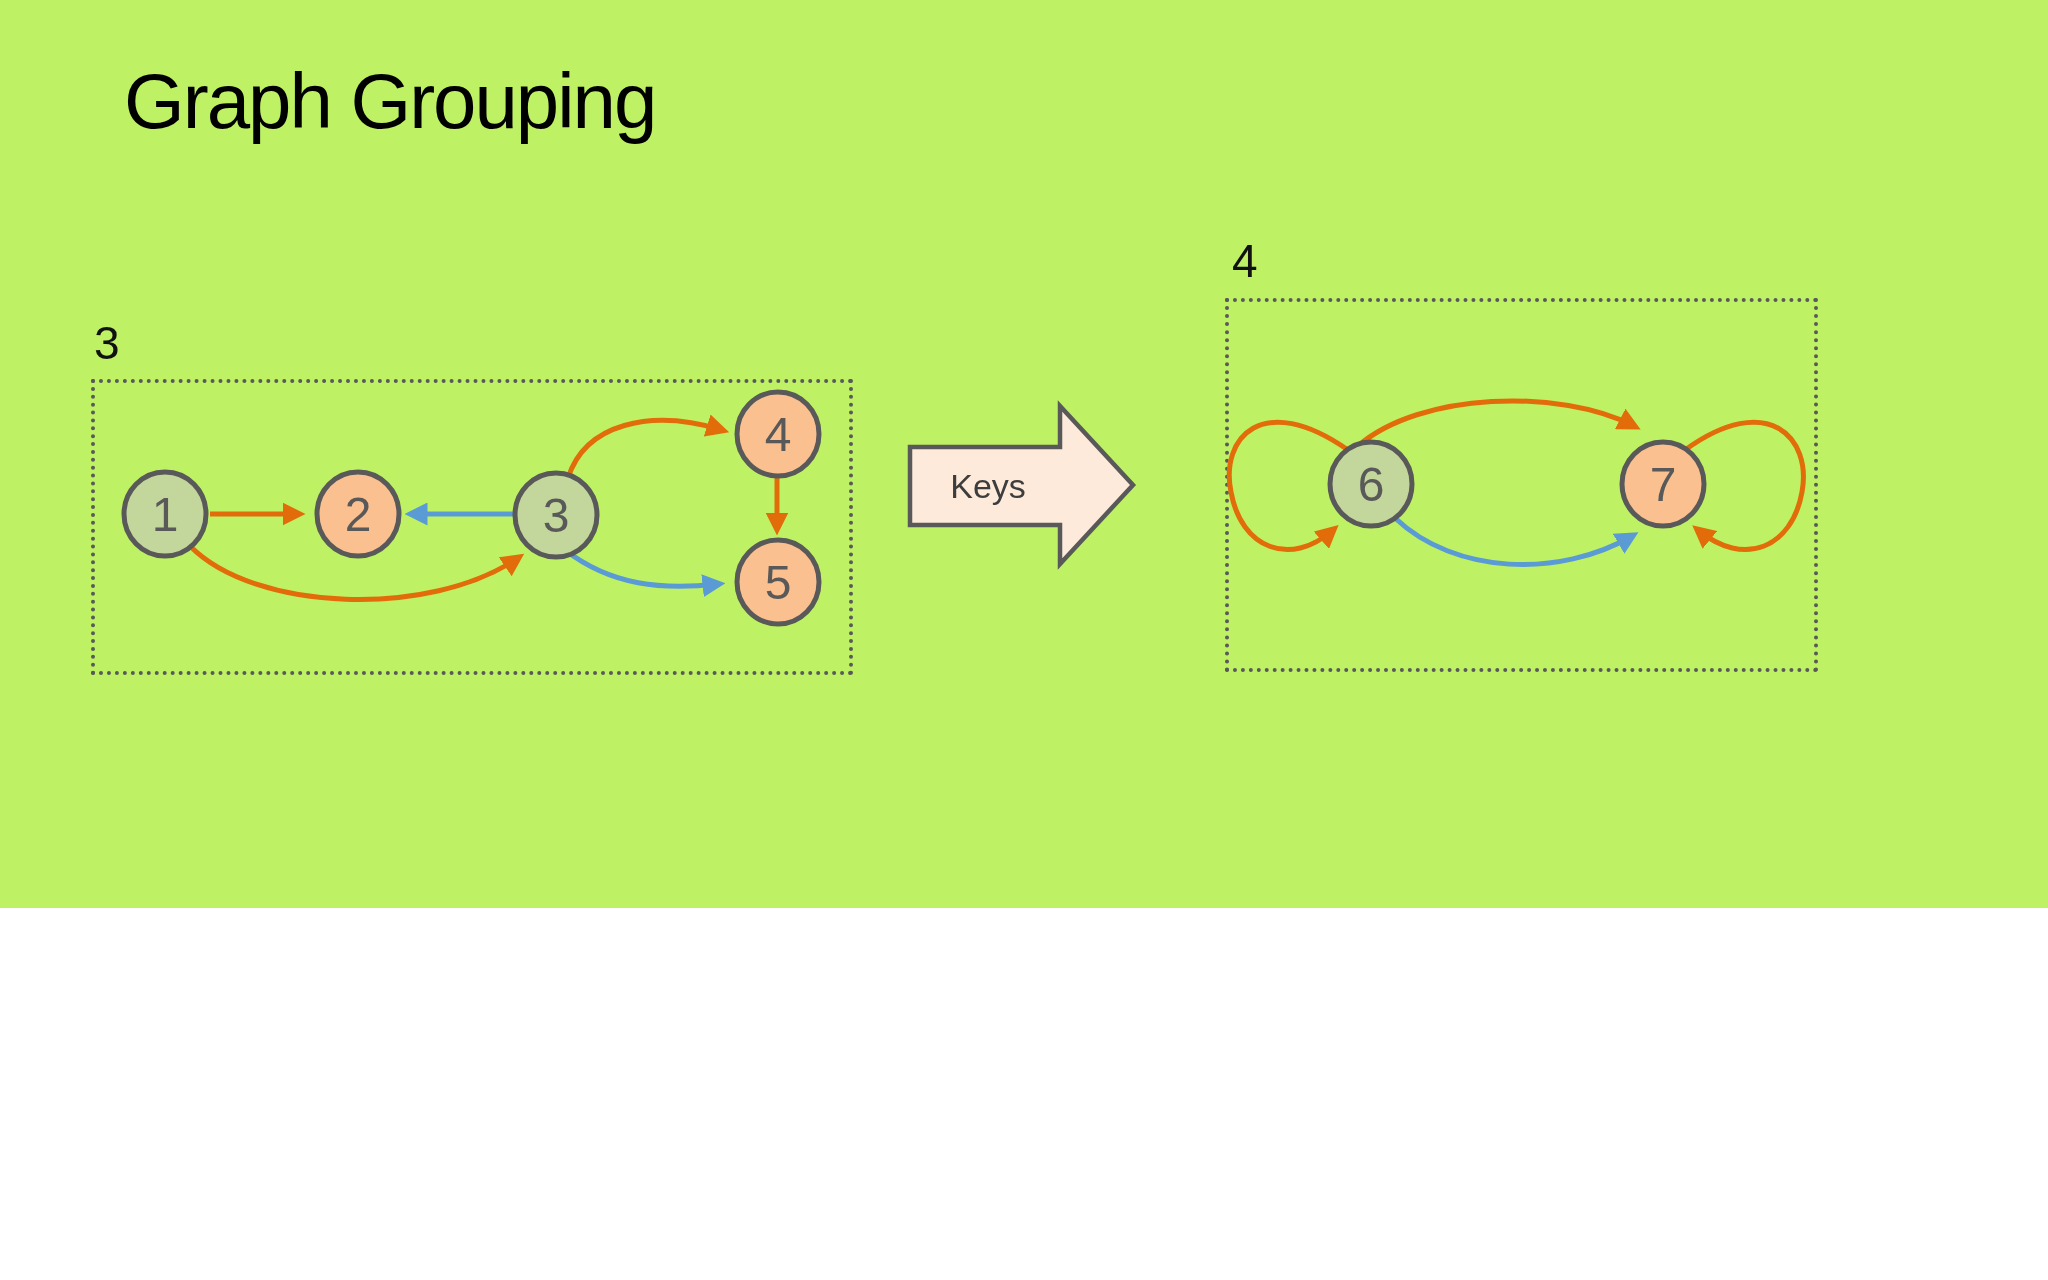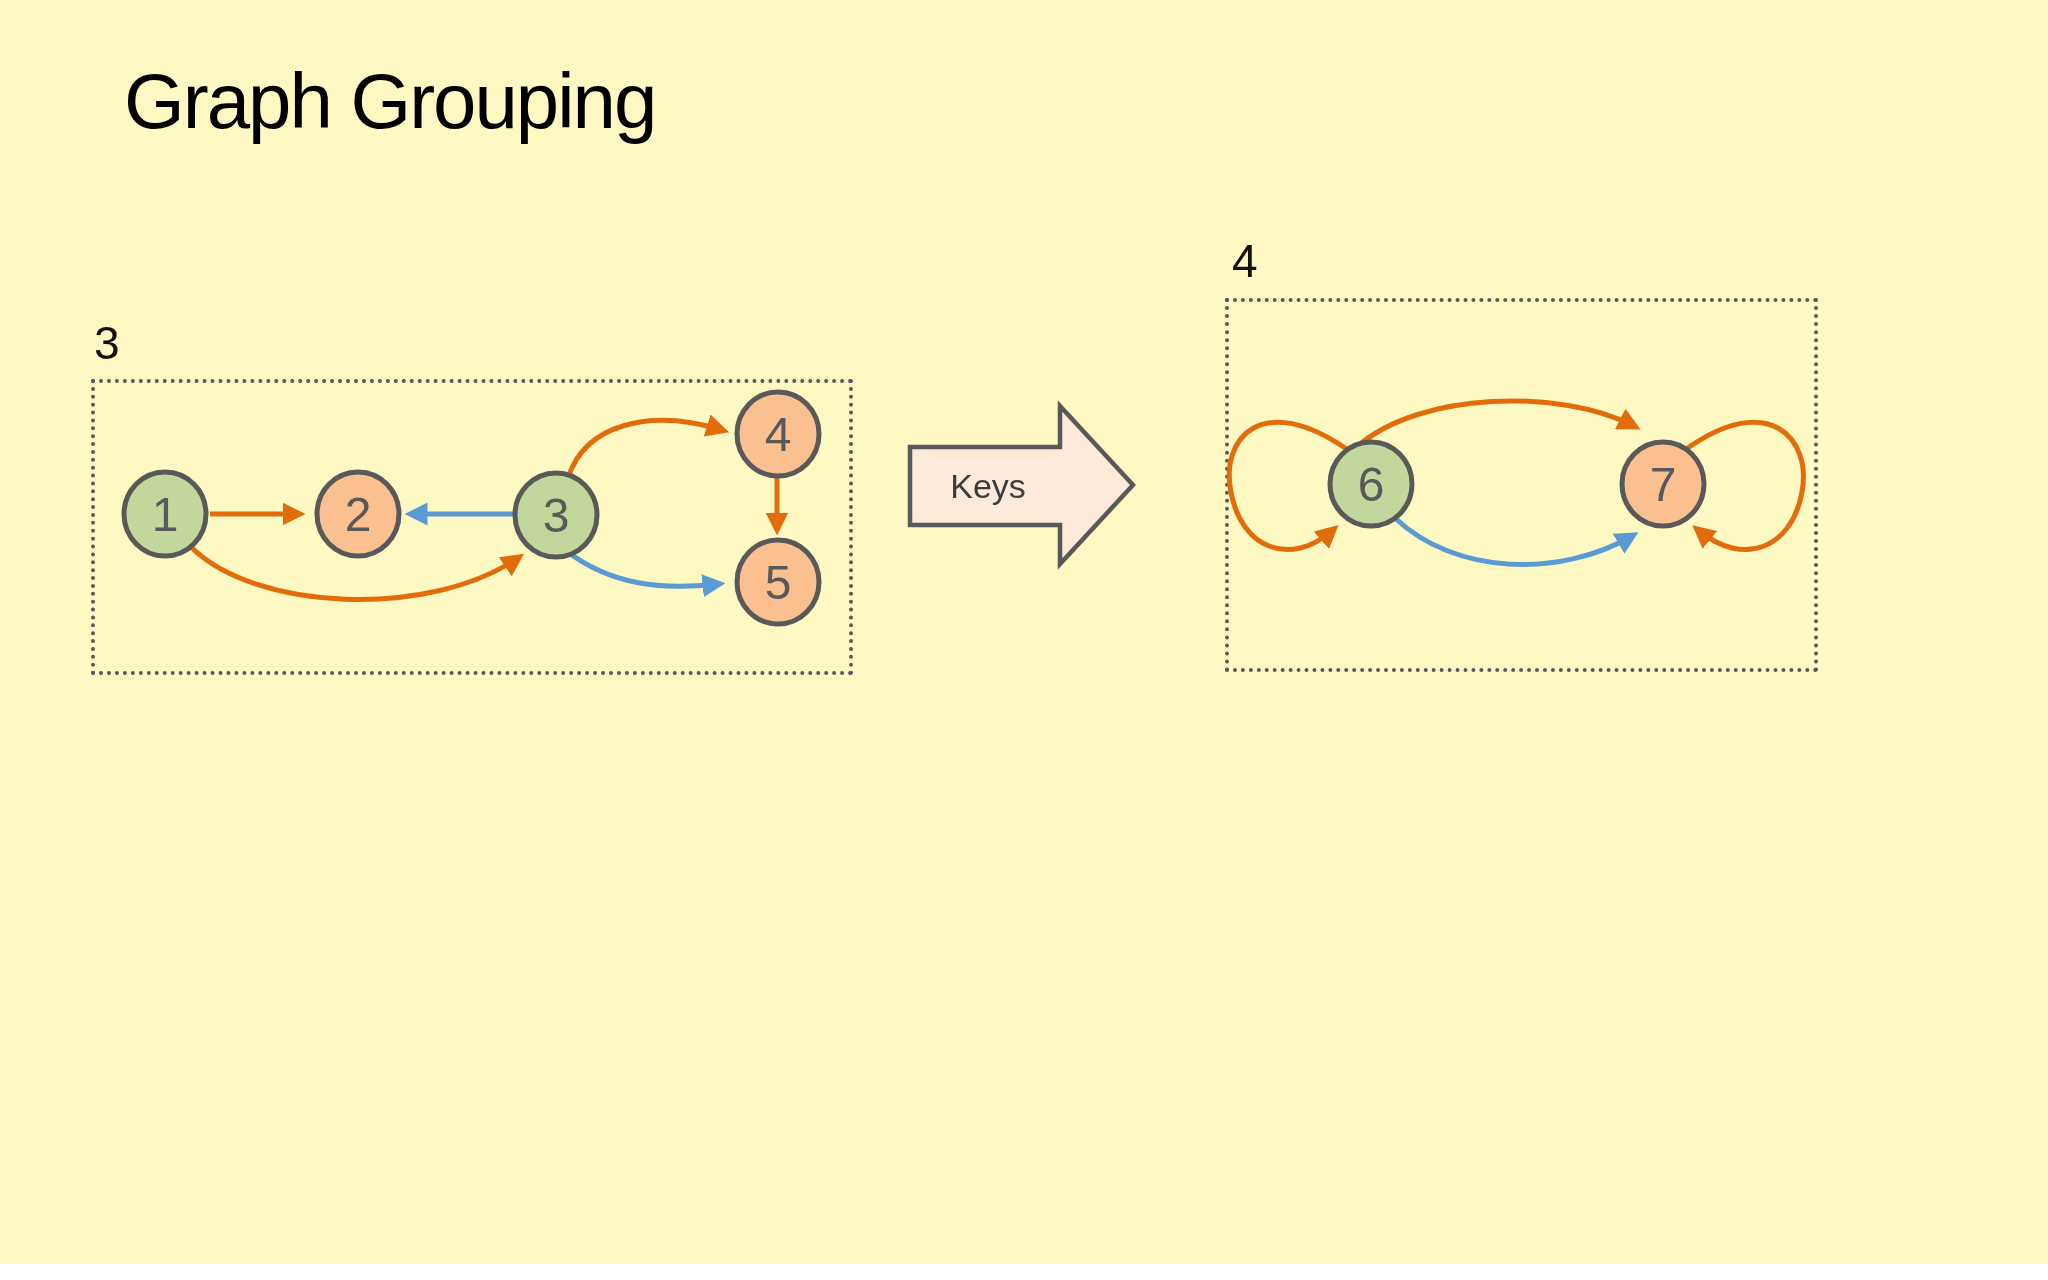--- a/index.html
+++ b/index.html
@@ -1,20 +1,20 @@
 <!DOCTYPE html>
 <html style="--green-node-fill: #c3d69b; --orange-node-fill: #fac090; --node-border: #595959; --edge-orange: #e36c0a; --edge-blue: #5b9bd5; --arrow-fill: #fdeada; --arrow-border: #595959; --box-border: #595959; --footer-color: #7f7f7f;"><head>
 <meta charset="utf-8">
 <style>
   html, body { margin: 0; padding: 0; background: #ffffff; }
   .slide {
     position: relative;
     width: 2048px;
-    height: 1264px;
-    background: #fef9c3;
+    height: 908px;
+    background: #bef264;
     overflow: hidden;
     font-family: "Liberation Sans", sans-serif;
   }
   .title {
     position: absolute;
     left: 124px;
     top: 56px;
     font-size: 78px;
     letter-spacing: -2px;
     color: #000000;

